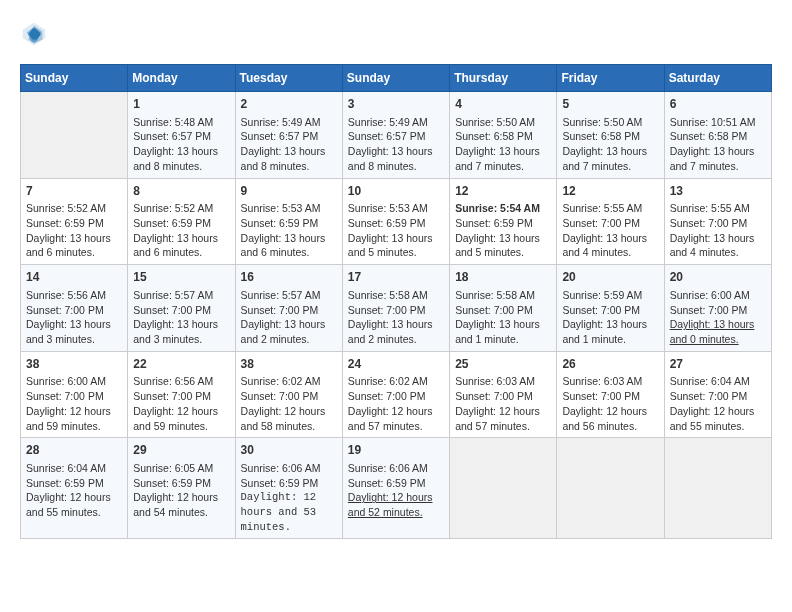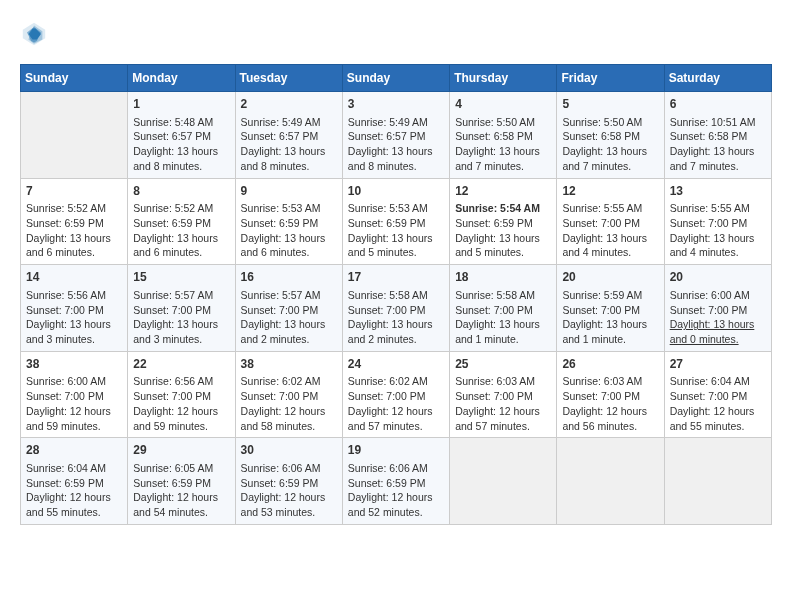--- a/index.html
+++ b/index.html
@@ -300,26 +300,26 @@
         <td>
           <span class="day-number">29</span>
           <span style="display: block;">Sunrise: 6:05 AM</span>
           <span style="display: block;">Sunset: 6:59 PM</span>
           <span style="display: block;">Daylight: 12 hours and 54 minutes.</span>
         </td>
         <td>
           <span class="day-number">30</span>
           <span style="display: block;">Sunrise: 6:06 AM</span>
           <span style="display: block;">Sunset: 6:59 PM</span>
-          <span style="display: block;">Daylight: 12 hours and 53 minutes.</span>
+          <span style="display: block; font-family: Liberation Mono, monospace;">Daylight: 12 hours and 53 minutes.</span>
         </td>
         <td>
           <span class="day-number">19</span>
           <span style="display: block;">Sunrise: 6:06 AM</span>
           <span style="display: block;">Sunset: 6:59 PM</span>
-          <span style="display: block;">Daylight: 12 hours and 52 minutes.</span>
+          <span style="display: block; text-decoration: underline;">Daylight: 12 hours and 52 minutes.</span>
         </td>
         <td class="empty-cell"></td>
         <td class="empty-cell"></td>
         <td class="empty-cell"></td>
       </tr>
     </tbody>
 </table>
 
 </body></html>

